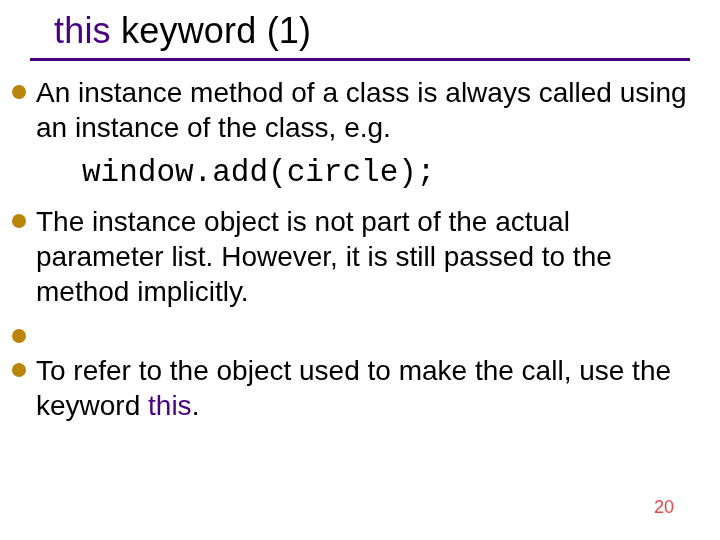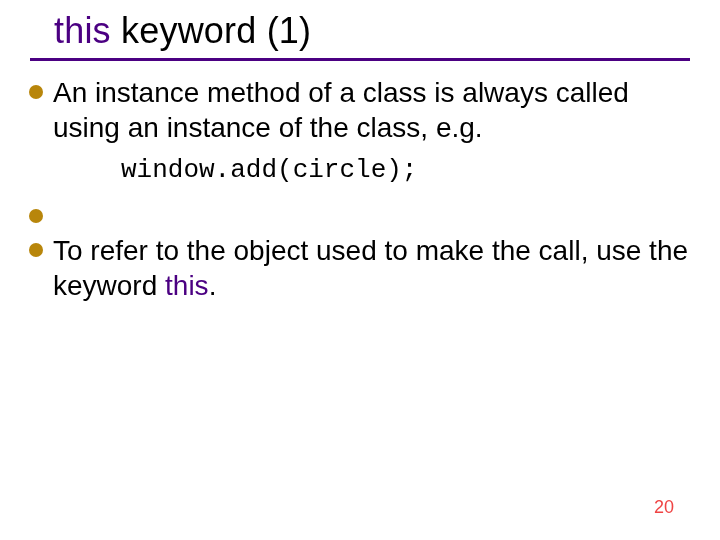--- a/index.html
+++ b/index.html
@@ -29,21 +29,21 @@
   .title .kw {
     color: #4b0082;
   }
   .underline {
     margin: 6px 0 0 30px;
     width: 660px;
     height: 3px;
     background: #4b0082;
   }
   .body {
-    padding: 14px 20px 0 29px;
+    padding: 14px 20px 0 12px;
   }
   .bullet {
     display: flex;
     align-items: flex-start;
     margin-bottom: 10px;
   }
   .dot {
     flex: 0 0 auto;
     width: 14px;
     height: 14px;
@@ -54,22 +54,22 @@
   }
   .btext {
     font-size: 28px;
     line-height: 1.25;
   }
   .btext .kw-inline {
     color: #4b0082;
   }
   .code-line {
     font-family: "Courier New", Courier, monospace;
-    font-size: 26px;
-    margin: 4px 0 14px 92px;
+    font-size: 31px;
+    margin: 4px 0 14px 70px;
     white-space: pre;
   }
   .pagenum {
     position: absolute;
     right: 46px;
     bottom: 22px;
     font-size: 18px;
     color: #ef4444;
   }
 </style>
@@ -86,20 +86,24 @@
   <div class="underline"></div>
 
   <div class="body">
 
     <div class="bullet">
       <div class="dot"></div>
       <div class="btext">An instance method of a class is always called using an instance of the class, e.g.</div>
     </div>
     <div class="code-line">window.add(circle);</div>
 
+    <div class="bullet">
+      <div class="dot"></div>
+      <div class="btext">The instance object is not part of the actual parameter list. However, it is still passed to the method implicitly.</div>
+    </div>
 
     <div class="bullet">
       <div class="dot"></div>
     </div>
 
     <div class="bullet">
       <div class="dot"></div>
       <div class="btext">
         <span>To refer to the object used to make the call, use the keyword </span><span class="kw-inline">this</span><span>.</span>
       </div>

